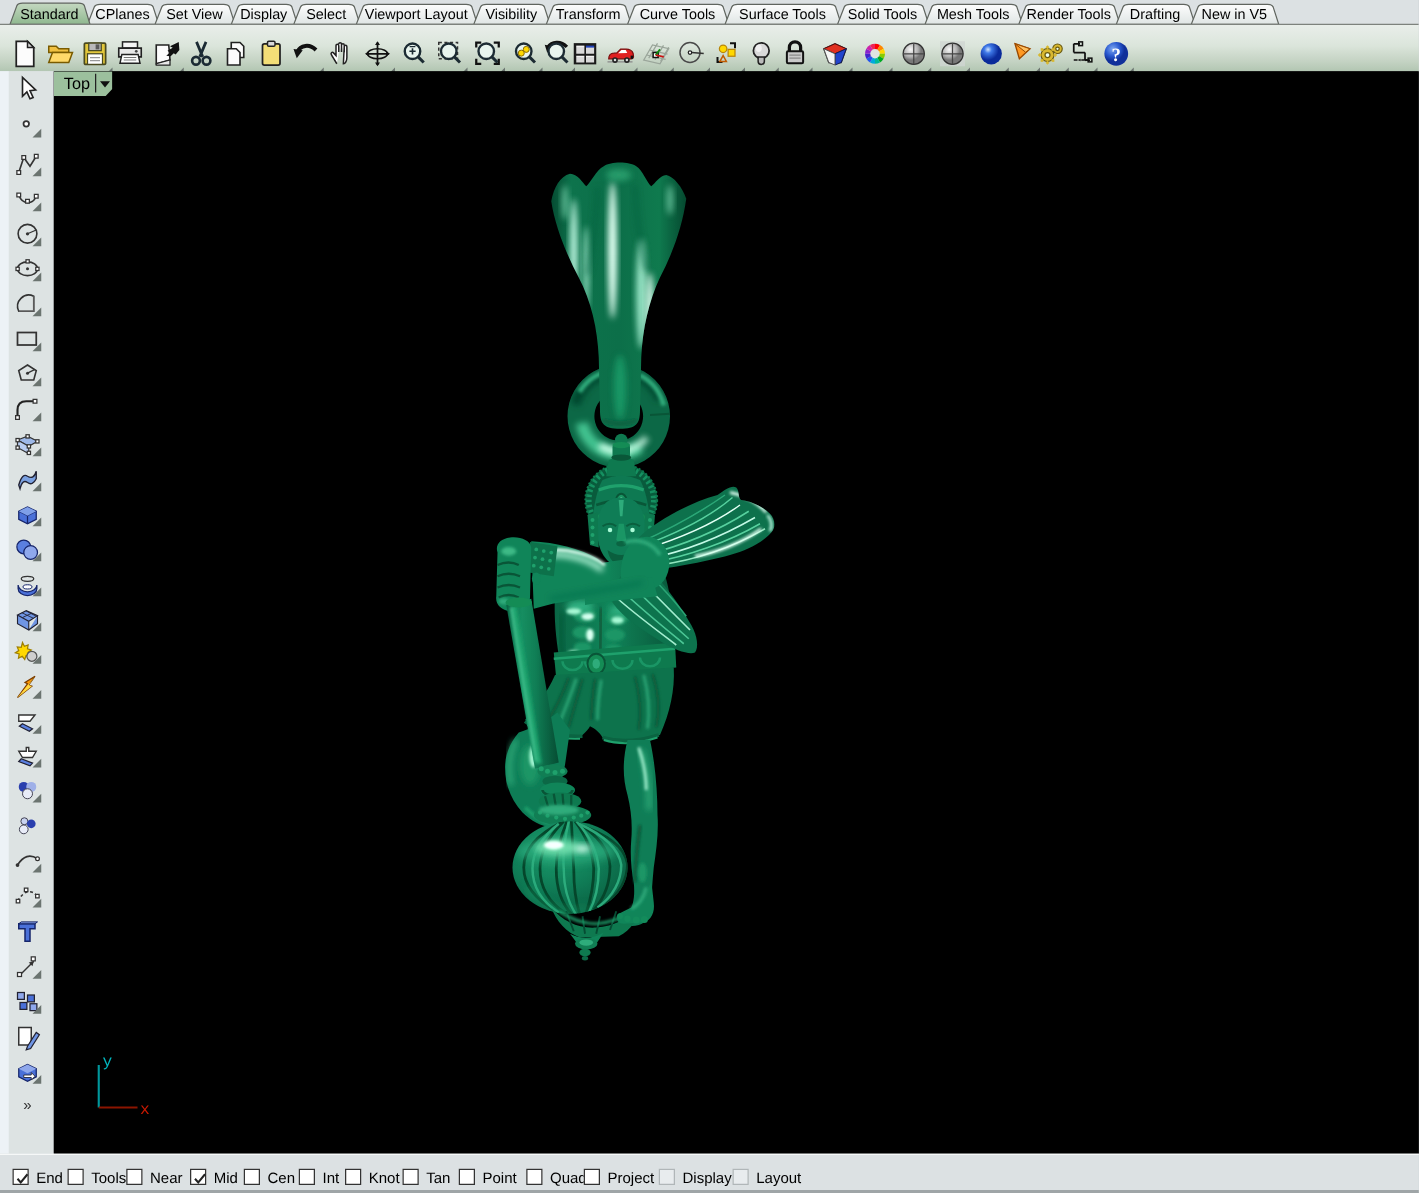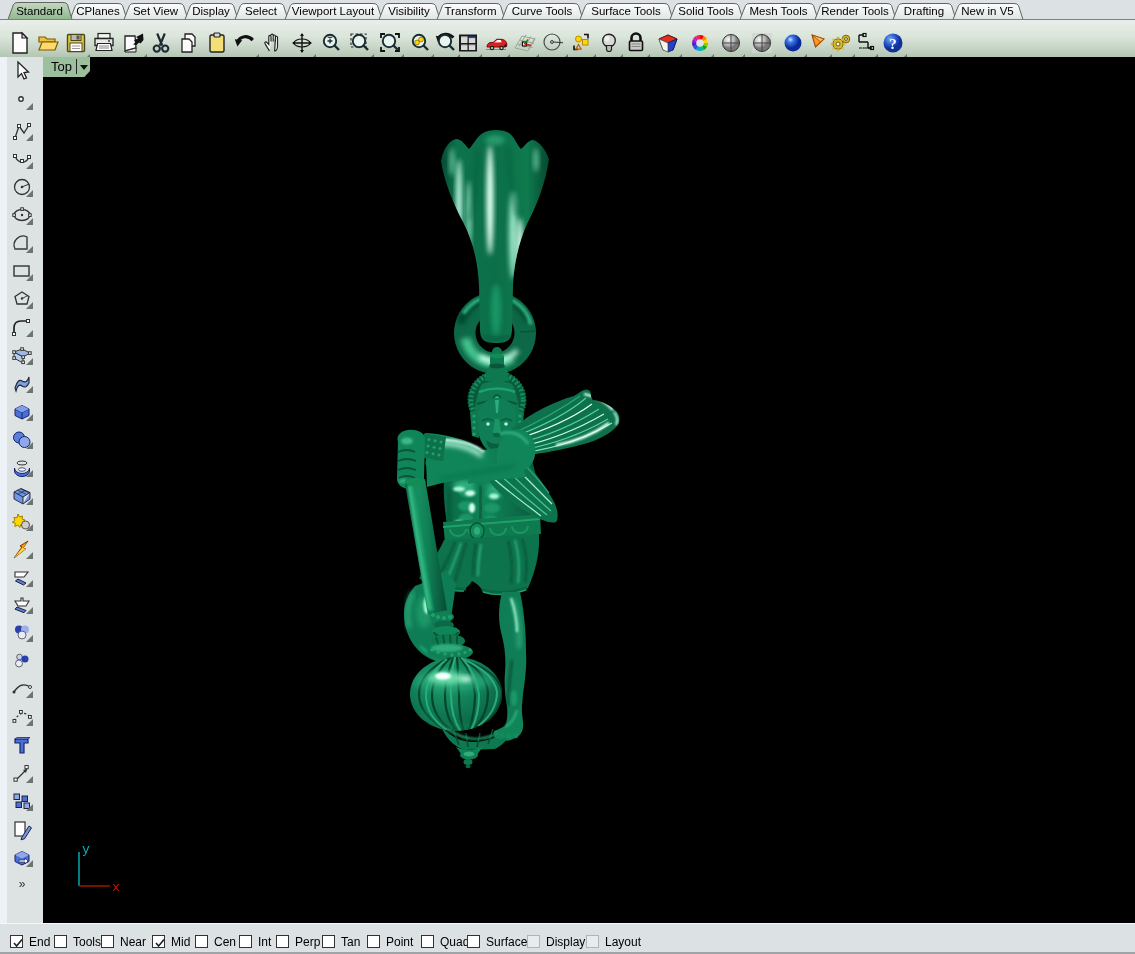--- a/index.html
+++ b/index.html
@@ -902,37 +902,37 @@
       <span class="snap" style="left:195px">
         <span class="cb"></span>
         <span class="lbl">Cen</span>
       </span>
       <span class="snap" style="left:239px">
         <span class="cb"></span>
         <span class="lbl">Int</span>
       </span>
       <span class="snap" style="left:276px">
         <span class="cb"></span>
-        <span class="lbl">Perp</span>
+        <span class="lbl">Knot</span>
       </span>
       <span class="snap" style="left:322px">
         <span class="cb"></span>
         <span class="lbl">Tan</span>
       </span>
       <span class="snap" style="left:367px">
         <span class="cb"></span>
         <span class="lbl">Point</span>
       </span>
       <span class="snap" style="left:421px">
         <span class="cb"></span>
         <span class="lbl">Quad</span>
       </span>
       <span class="snap" style="left:467px">
         <span class="cb"></span>
-        <span class="lbl">Surface</span>
+        <span class="lbl">Project</span>
       </span>
       <span class="snap" style="left:527px">
         <span class="cb dis"></span>
         <span class="lbl">Display</span>
       </span>
       <span class="snap" style="left:586px">
         <span class="cb dis"></span>
         <span class="lbl">Layout</span>
       </span>
     </div>

